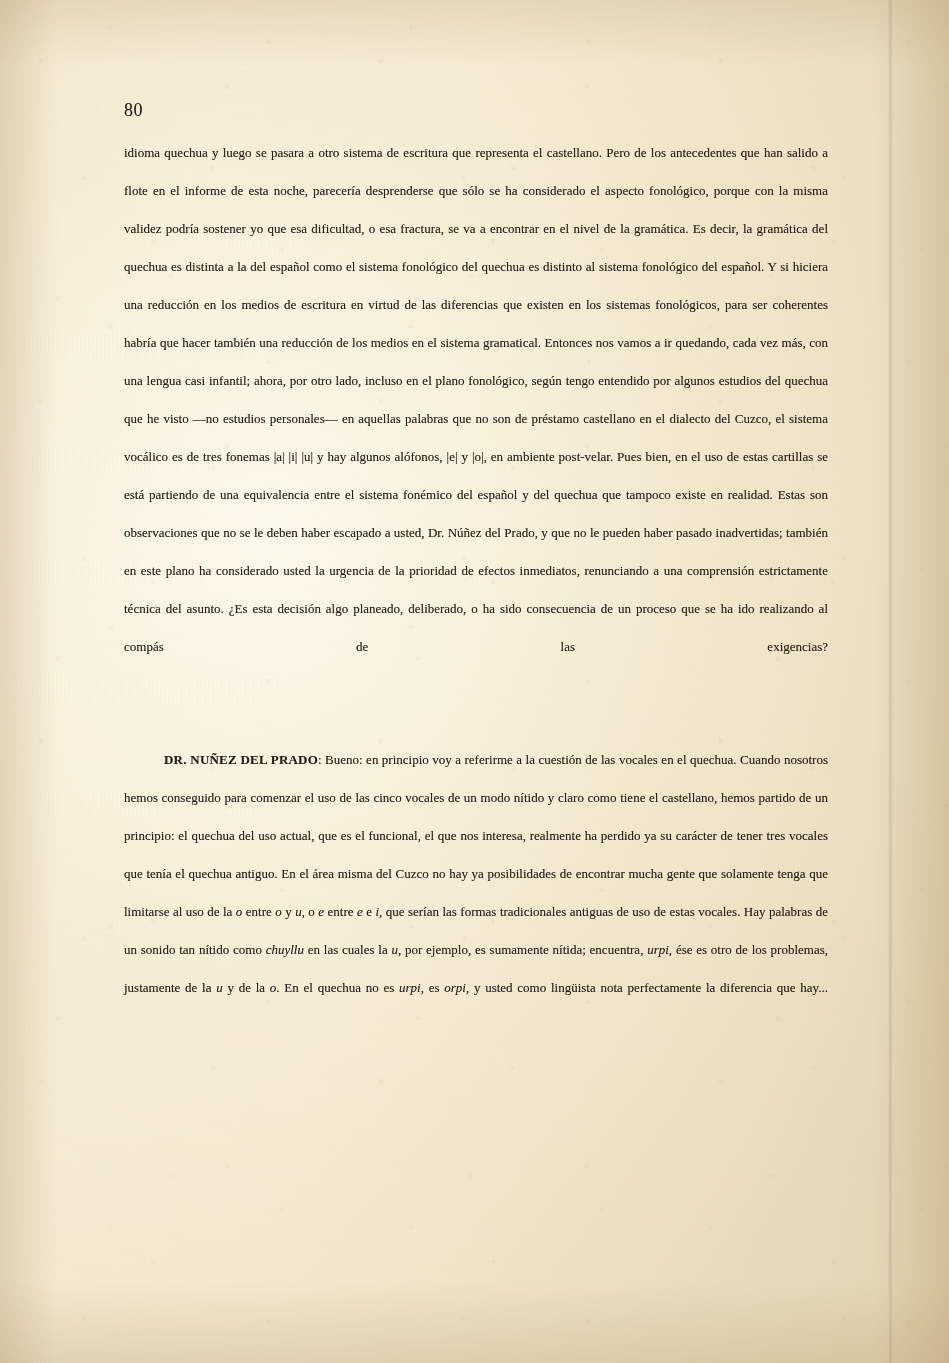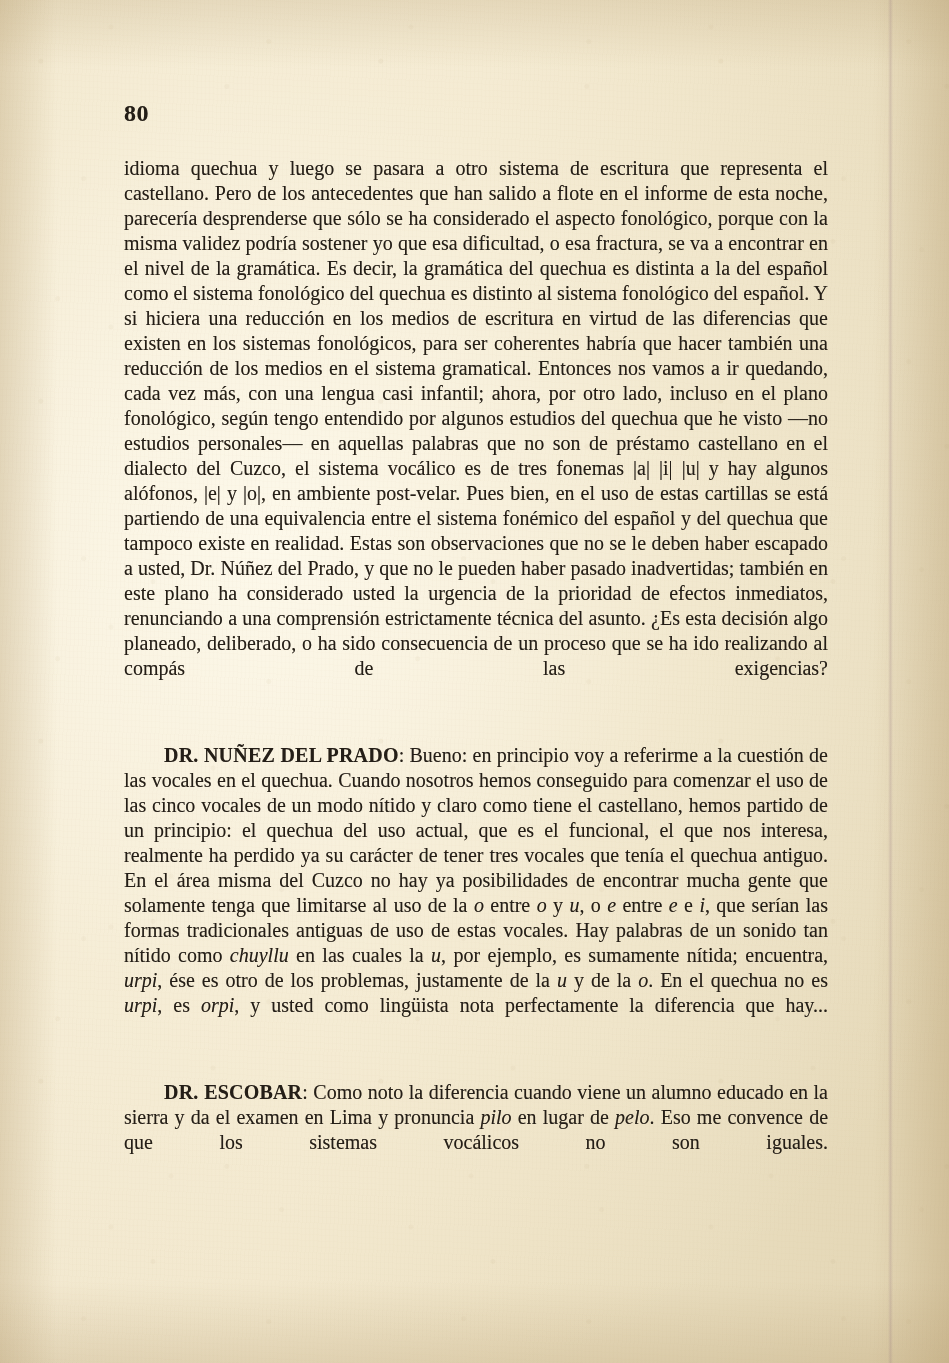--- a/index.html
+++ b/index.html
@@ -79,34 +79,34 @@
        rgba(146,116,126,.22) 45%,
        rgba(146,116,126,.20) 55%,
        rgba(150,120,130,0) 100%);
   }
 
   
   #folio {
     position: absolute;
     left: 124px;
     top: 100px;
-    font-size: 24px;
-    font-weight: 700;
+    font-size: 18px;
+    font-weight: 400;
     color: #231d16;
     letter-spacing: .4px;
   }
 
   #textblock {
     position: absolute;
     left: 124px;
-    top: 156px;
+    top: 134px;
     width: 704px;
     color: #241e17;
-    font-size: 20px;
-    line-height: 25px;
+    font-size: 13px;
+    line-height: 38px;
     text-align: justify;
     text-justify: inter-word;
     hyphens: none;
     -webkit-font-smoothing: antialiased;
   }
   #textblock p {
     margin: 0;
     text-indent: 0;
   }
   #textblock p.indent {
@@ -140,16 +140,15 @@
 
   <div id="grain"></div>
   <div id="edges"></div>
   <div id="crease"></div>
 
   <div id="folio">80</div>
 
   <div id="textblock">
       <p>idioma quechua y luego se pasara a otro sistema de escritura que representa el castellano. Pero de los antecedentes que han salido a flote en el informe de esta noche, parecería desprenderse que sólo se ha considerado el aspecto fonológico, porque con la misma validez podría sostener yo que esa dificultad, o esa fractura, se va a encontrar en el nivel de la gramática. Es decir, la gramática del quechua es distinta a la del español como el sistema fonológico del quechua es distinto al sistema fonológico del español. Y si hiciera una reducción en los medios de escritura en virtud de las diferencias que existen en los sistemas fonológicos, para ser coherentes habría que hacer también una reducción de los medios en el sistema gramatical. Entonces nos vamos a ir quedando, cada vez más, con una lengua casi infantil; ahora, por otro lado, incluso en el plano fonológico, según tengo entendido por algunos estudios del quechua que he visto —no estudios personales— en aquellas palabras que no son de préstamo castellano en el dialecto del Cuzco, el sistema vocálico es de tres fonemas <span class="ph">|a|</span> <span class="ph">|i|</span> <span class="ph">|u|</span> y hay algunos alófonos,  <span class="ph">|e|</span>  y  <span class="ph">|o|</span>,  en ambiente post-velar.  Pues bien, en el uso de estas cartillas se está partiendo de una equivalencia entre el sistema fonémico del español y del quechua que tampoco existe en realidad. Estas son observaciones que no se le deben haber escapado a usted, Dr. Núñez del Prado, y que no le pueden haber pasado inadvertidas; también en este plano ha considerado usted la urgencia de la prioridad de efectos inmediatos, renunciando a una comprensión estrictamente técnica del asunto. ¿Es esta decisión algo planeado, deliberado, o ha sido consecuencia de un proceso que se ha ido realizando al compás de las exigencias?</p>
       <p class="indent gap"><span class="speaker">DR. NUÑEZ DEL PRADO</span>: Bueno: en principio voy a referirme a la cuestión de las vocales en el quechua. Cuando nosotros hemos conseguido para comenzar el uso de las cinco vocales de un modo nítido y claro como tiene el castellano, hemos partido de un principio: el quechua del uso actual, que es el funcional, el que nos interesa, realmente ha perdido ya su carácter de tener tres vocales que tenía el quechua antiguo. En el área misma del Cuzco no hay ya posibilidades de encontrar mucha gente que solamente tenga que limitarse al uso de la <span class="it">o</span> entre <span class="it">o</span> y <span class="it">u</span>, o <span class="it">e</span> entre <span class="it">e</span> e <span class="it">i</span>, que serían las formas tradicionales antiguas de uso de estas vocales. Hay palabras de un sonido tan nítido como <span class="it">chuyllu</span> en las cuales la <span class="it">u</span>, por ejemplo, es sumamente nítida; encuentra, <span class="it">urpi</span>, ése es otro de los problemas, justamente de la <span class="it">u</span> y de la <span class="it">o</span>. En el quechua no es <span class="it">urpi</span>, es <span class="it">orpi</span>, y usted como lingüista nota perfectamente la diferencia que hay...</p>
-      <p class="indent gap"><span class="speaker">DR. ESCOBAR</span>: Como noto la diferencia cuando viene un alumno educado en la sierra y da el examen en Lima y pronuncia <span class="it">pilo</span> en lugar de <span class="it">pelo</span>. Eso me convence de que los sistemas vocálicos no son iguales.</p>
     </div>
 
 </div>
 
 </body></html>

